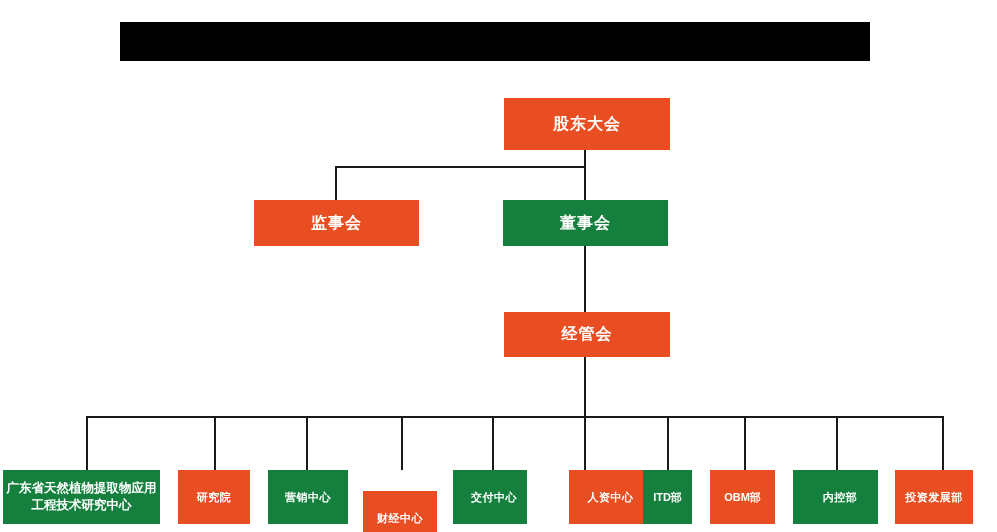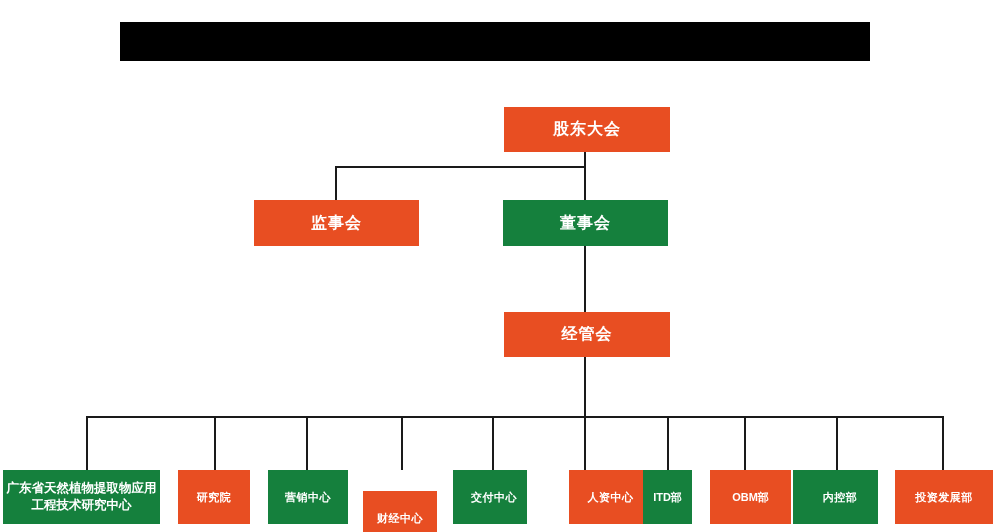--- a/index.html
+++ b/index.html
@@ -29,36 +29,36 @@
     color: #ffffff;
     font-weight: bold;
     font-size: 16px;
     letter-spacing: 1px;
     box-sizing: border-box;
     text-align: center;
   }
   .dark  { background: #E84E22; }
   .light { background: #15803d; }
 
-  #n-shareholders { left: 504px; top:  107px; width: 166px; height: 45px; }
+  #n-shareholders { left: 504px; top:  98px; width: 166px; height: 52px; }
   #n-supervisory  { left: 254px; top: 200px; width: 165px; height: 46px; }
   #n-board        { left: 503px; top: 200px; width: 165px; height: 46px; }
   #n-management   { left: 504px; top: 312px; width: 166px; height: 45px; }
 
   .dept { top: 470px; height: 54px; font-size: 11px; letter-spacing: 0.5px; }
   #d0 { left:   3px; width: 157px; font-size: 12.5px; line-height: 1.35; padding: 2px 3px; letter-spacing: 0; }
   #d1 { left: 178px; width:  72px; }
   #d2 { left: 268px; width:  80px; }
   #d3 { left: 363px; width:  74px; margin-top: 21px; }
   #d4 { left: 453px; width:  74px; padding-left: 8px; }
   #d5 { left: 545px; width:  83px; margin-left: 24px; }
   #d6 { left: 643px; width:  49px; letter-spacing: 0; }
-  #d7 { left: 710px; width:  81px; letter-spacing: 0; }
+  #d7 { left: 710px; width:  65px; letter-spacing: 0; }
   #d8 { left: 793px; width:  85px; padding-left: 9px; }
-  #d9 { left: 895px; width:  98px; font-family: Liberation Serif, serif; }
+  #d9 { left: 895px; width:  78px; font-family: Liberation Serif, serif; }
 
   
   .line { position: absolute; background: #1A1A1A; }
   #l-top        { left: 584px; top: 137px; width: 2px;   height: 63px;  } 
   #l-branch-h   { left: 335px; top: 166px; width: 251px; height: 2px;   } 
   #l-branch-v   { left: 335px; top: 168px; width: 2px;   height: 32px;  }
   #l-board-mgmt { left: 584px; top: 246px; width: 2px;   height: 66px;  } 
   #l-mgmt-down  { left: 584px; top: 357px; width: 2px;   height: 113px; } 
   #l-bottom-h   { left:  86px; top: 416px; width: 858px; height: 2px;   } 
   .drop         { top: 418px; width: 2px; height: 52px; }

